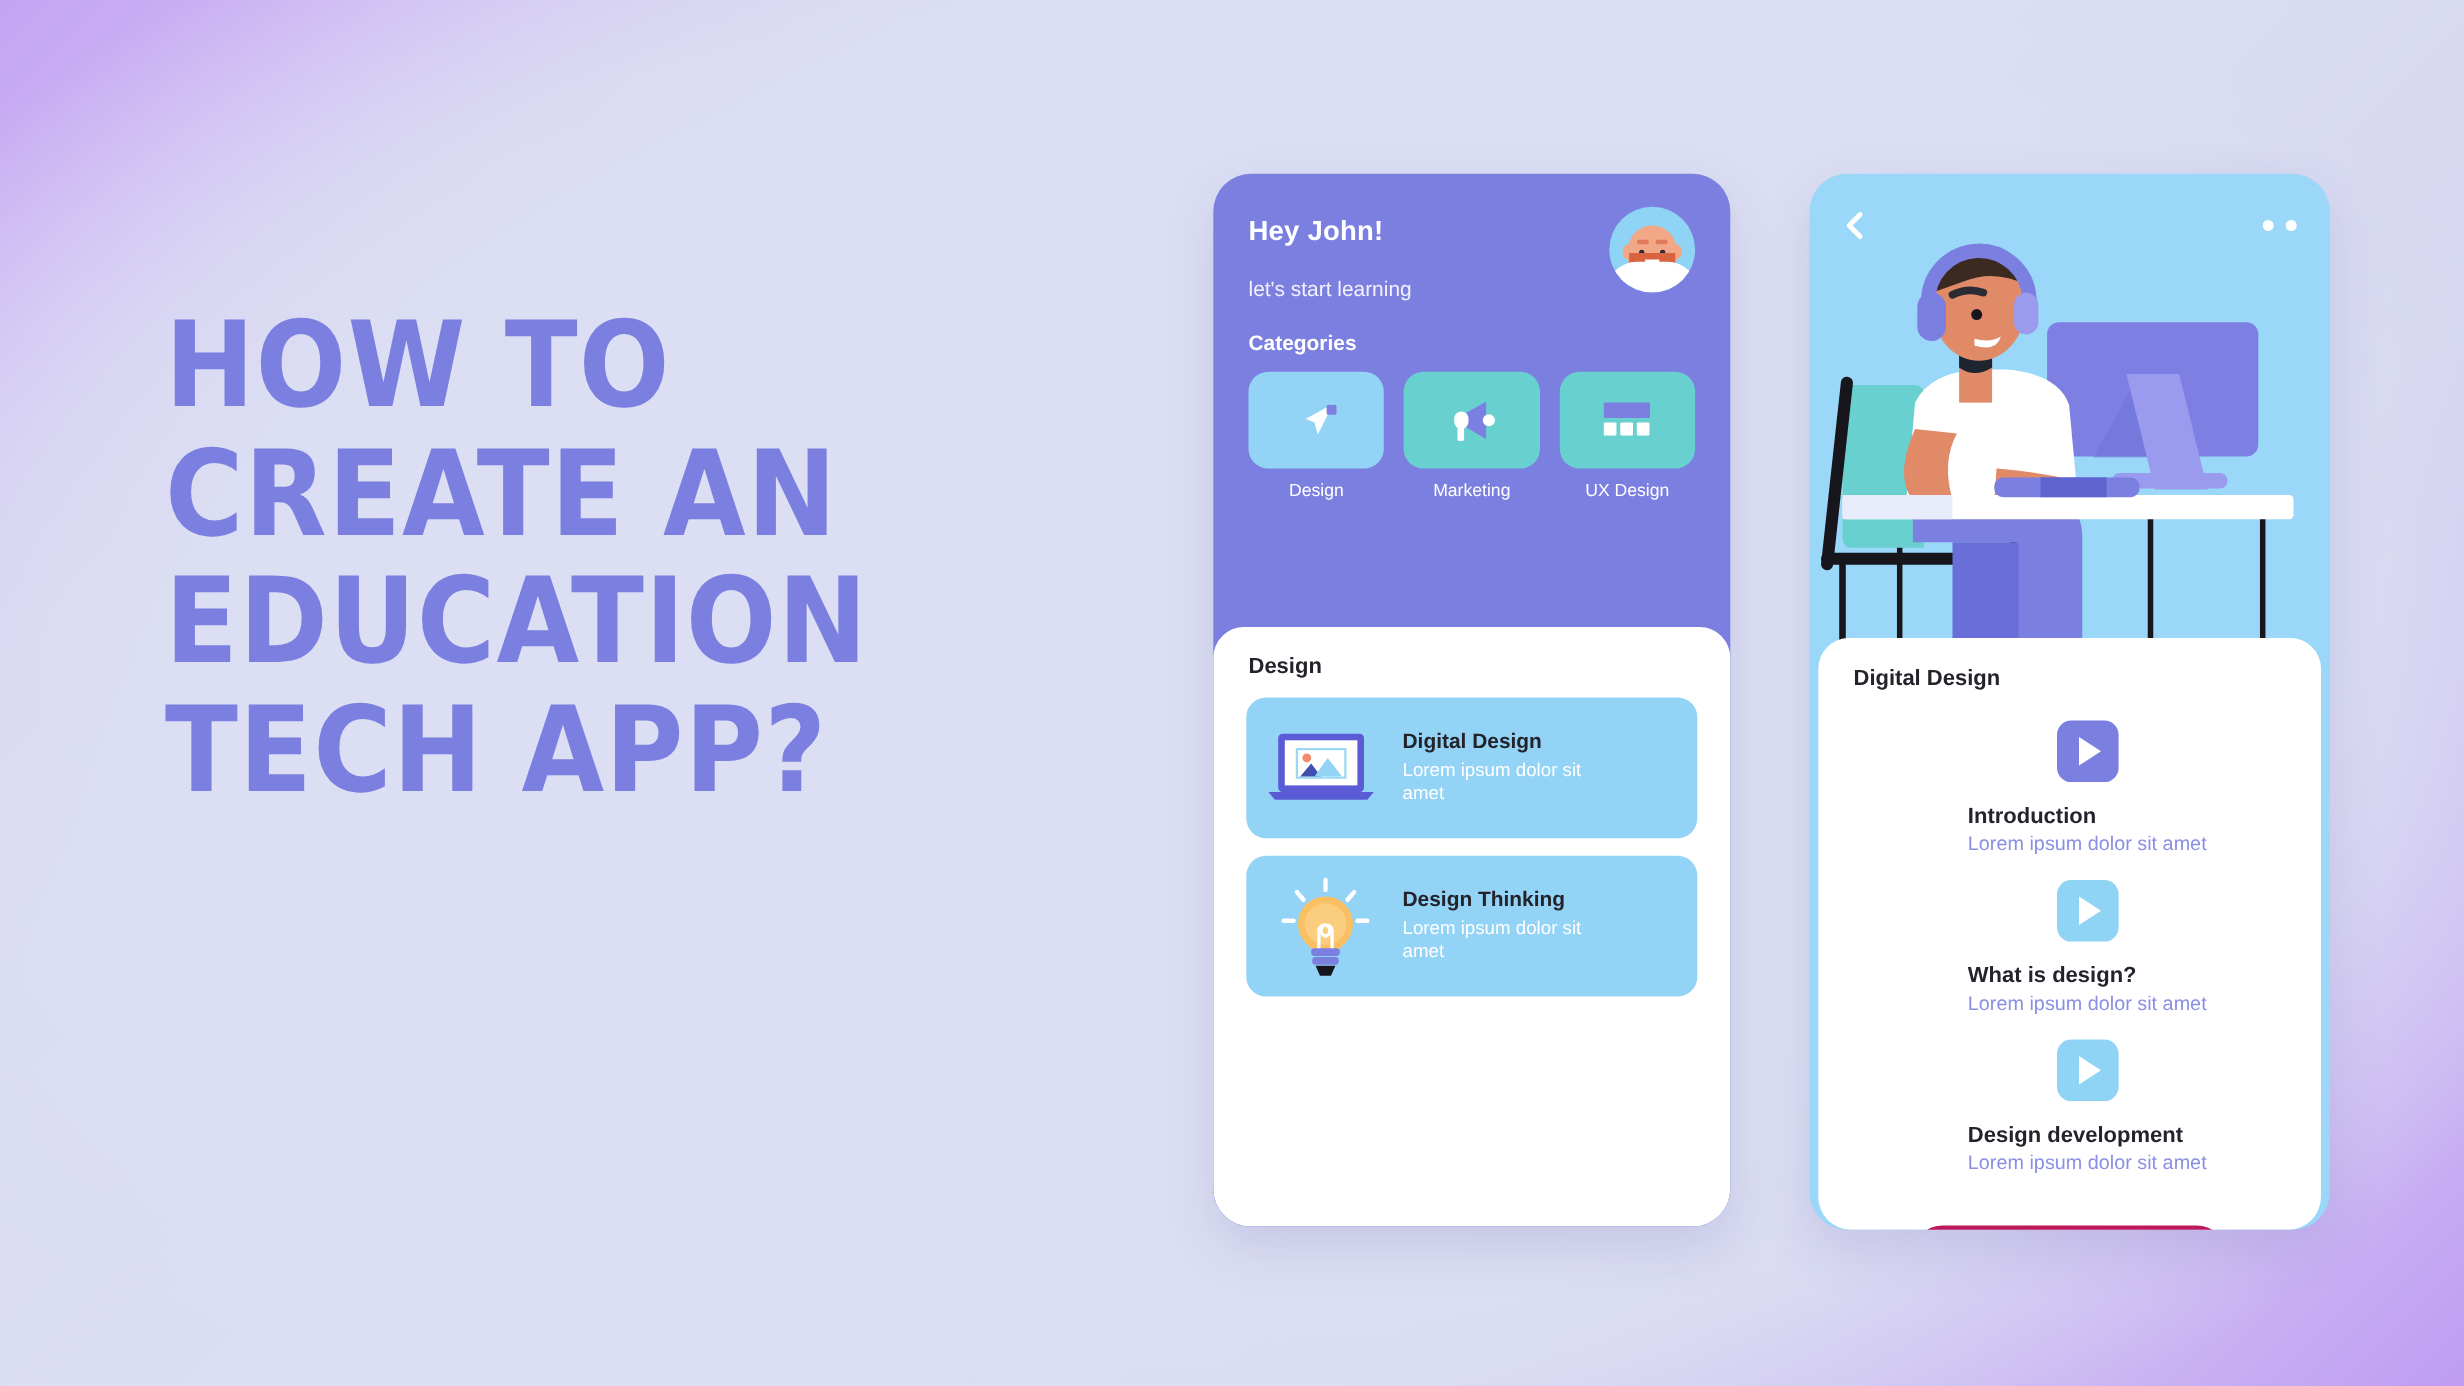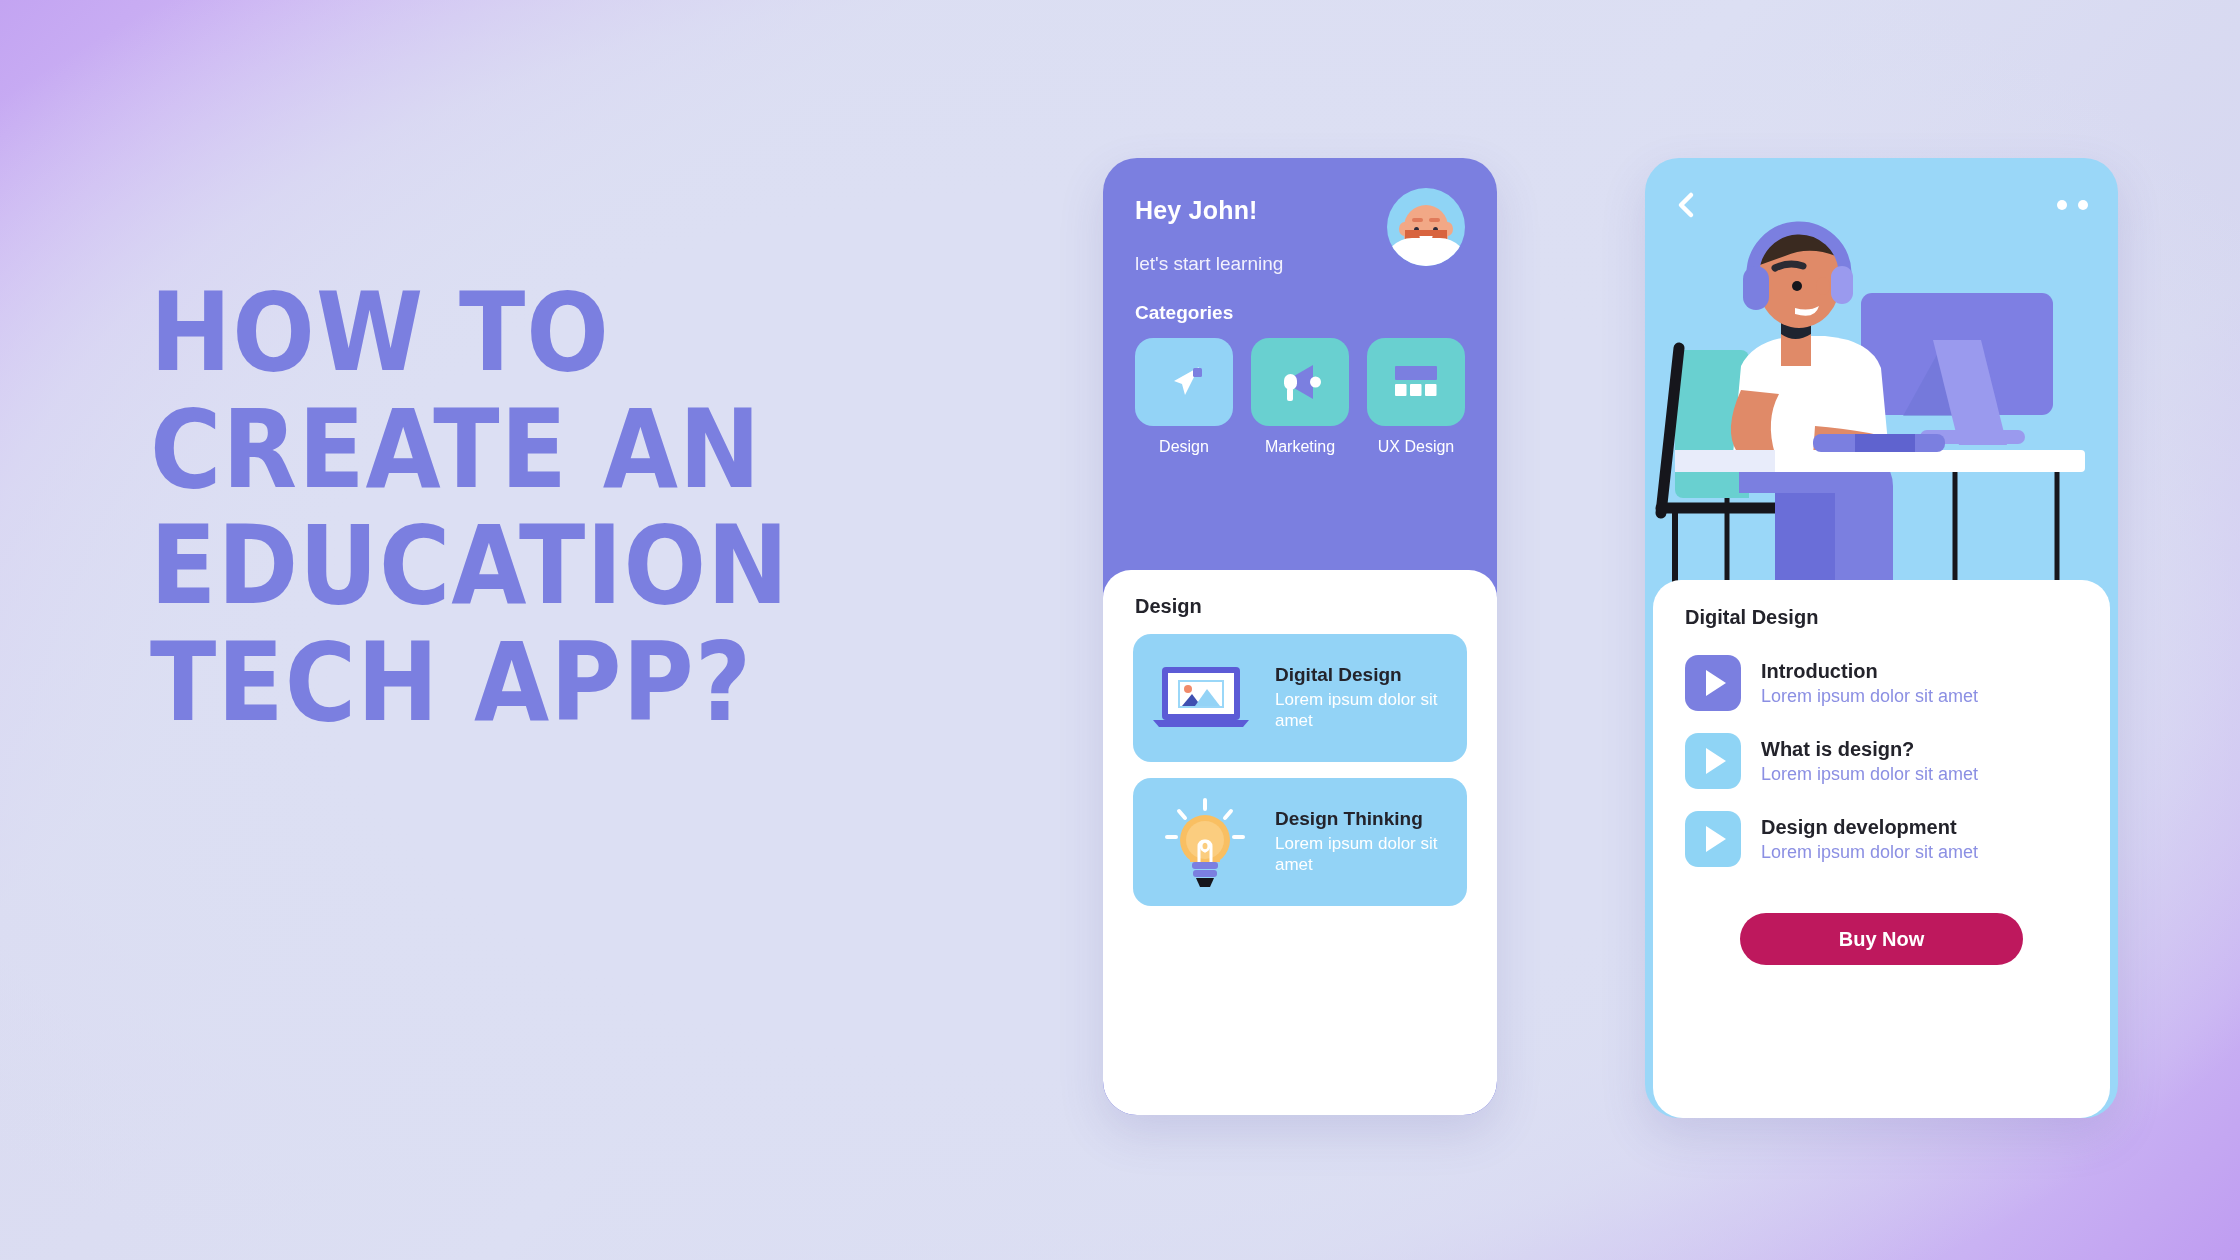--- a/index.html
+++ b/index.html
@@ -39,21 +39,21 @@
   }
   #headline .ln { display:block; white-space:nowrap; }
 
   
   .phone {
     position:absolute;
     border-radius:34px;
     overflow:hidden;
   }
   #phone1 {
-    left:1103px; top:158px; width:394px; height:957px;
+    left:1103px; top:158px; width:470px; height:957px;
     background:#7b7fe0;
     box-shadow:0 18px 46px rgba(90,80,160,0.16);
   }
   #phone2 {
     left:1645px; top:158px; width:473px; height:960px;
     background:#9ad7f8;
     box-shadow:0 18px 46px rgba(90,80,160,0.16);
   }
 
   
@@ -120,21 +120,21 @@
   
   .p2-top { position:relative; height:440px; }
   .back-ic { position:absolute; left:26px; top:30px; }
   .dots { position:absolute; right:30px; top:42px; display:flex; gap:11px; }
   .dots i { width:10px; height:10px; border-radius:50%; background:#fff; display:block; }
 
   #p2-sheet {
     position:absolute; left:8px; right:8px; top:422px; bottom:0;
     background:#fff; border-radius:28px 28px 30px 30px;
   }
-  .lesson { display:flex; align-items:center; gap:20px; margin:0 0 0 32px; }
+  .lesson { display:flex; align-items:center; gap:20px; margin:0 0 0 32px;flex-direction:column; }
   .lesson + .lesson { margin-top:22px; }
   .lesson-ic {
     width:56px; height:56px; border-radius:13px;
     display:flex; align-items:center; justify-content:center; flex:none;
   }
   .play { width:0;height:0;border-left:20px solid #fff;border-top:13px solid transparent;border-bottom:13px solid transparent;margin-left:5px; }
   .lesson-name { font-size:20px; font-weight:700; color:#23232b; }
   .lesson-sub { font-size:18px; color:#8b8fe3; margin-top:3px; }
 
   .buy {

